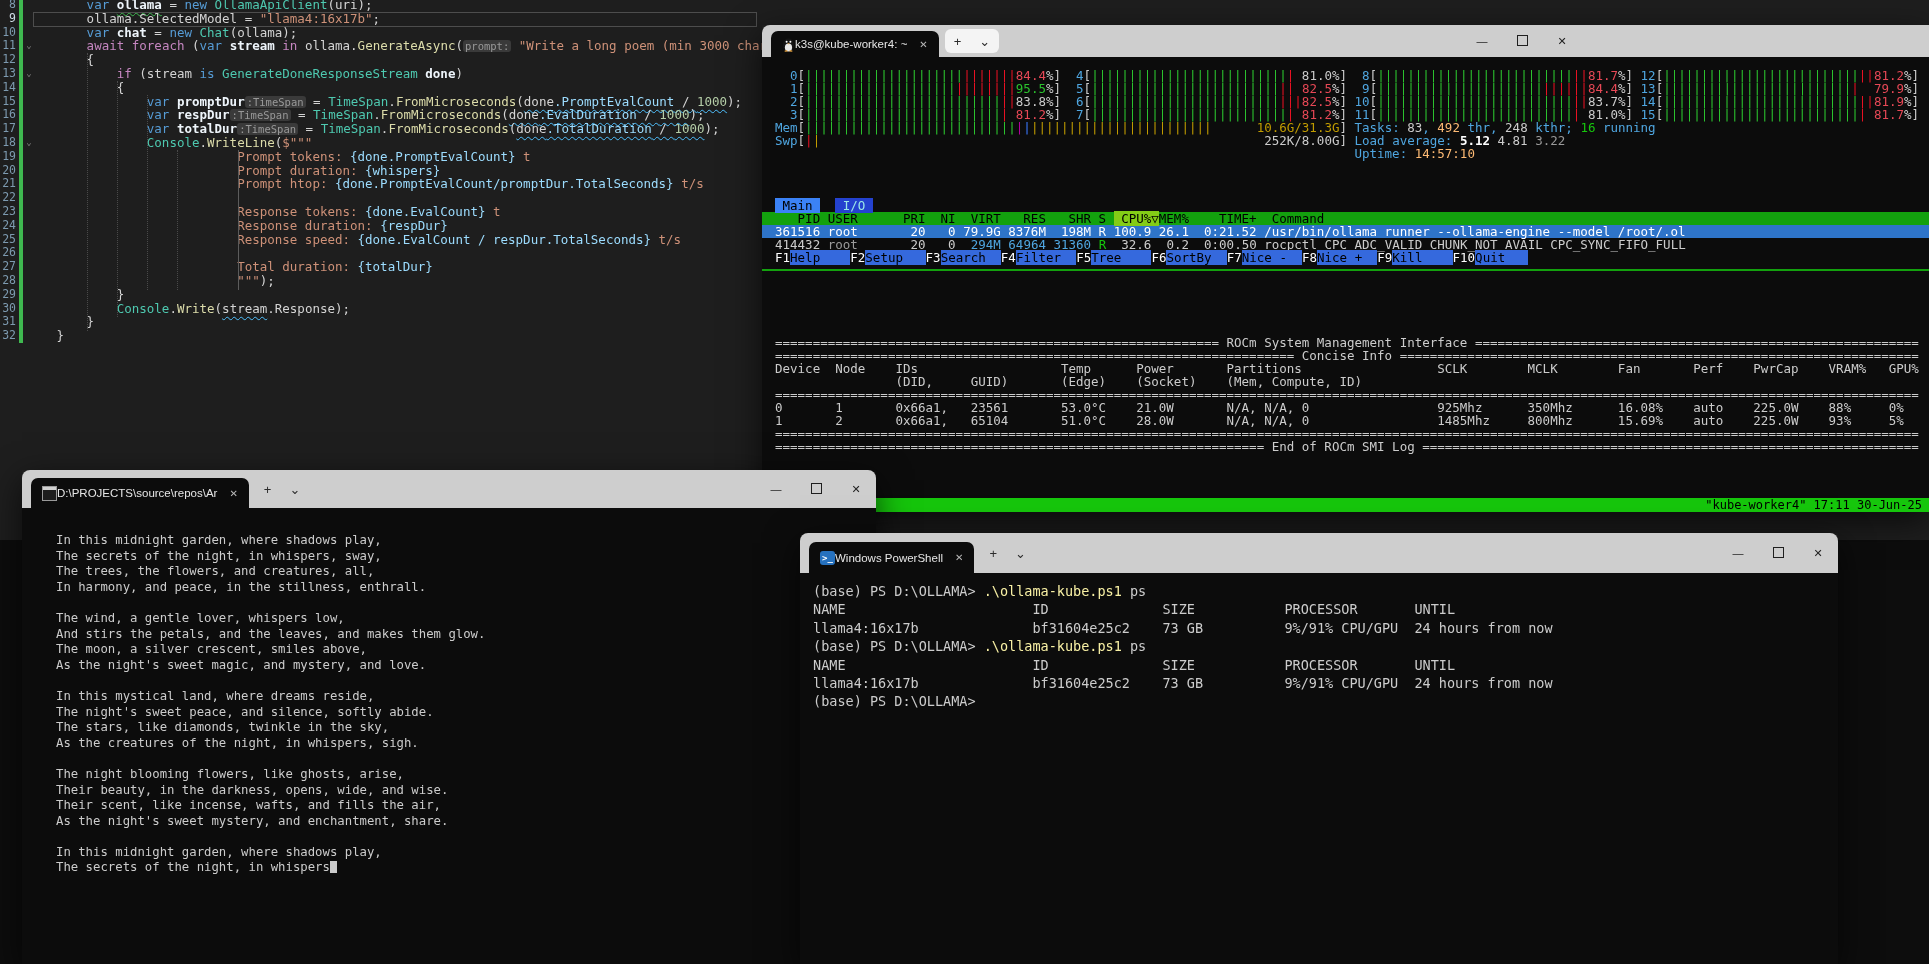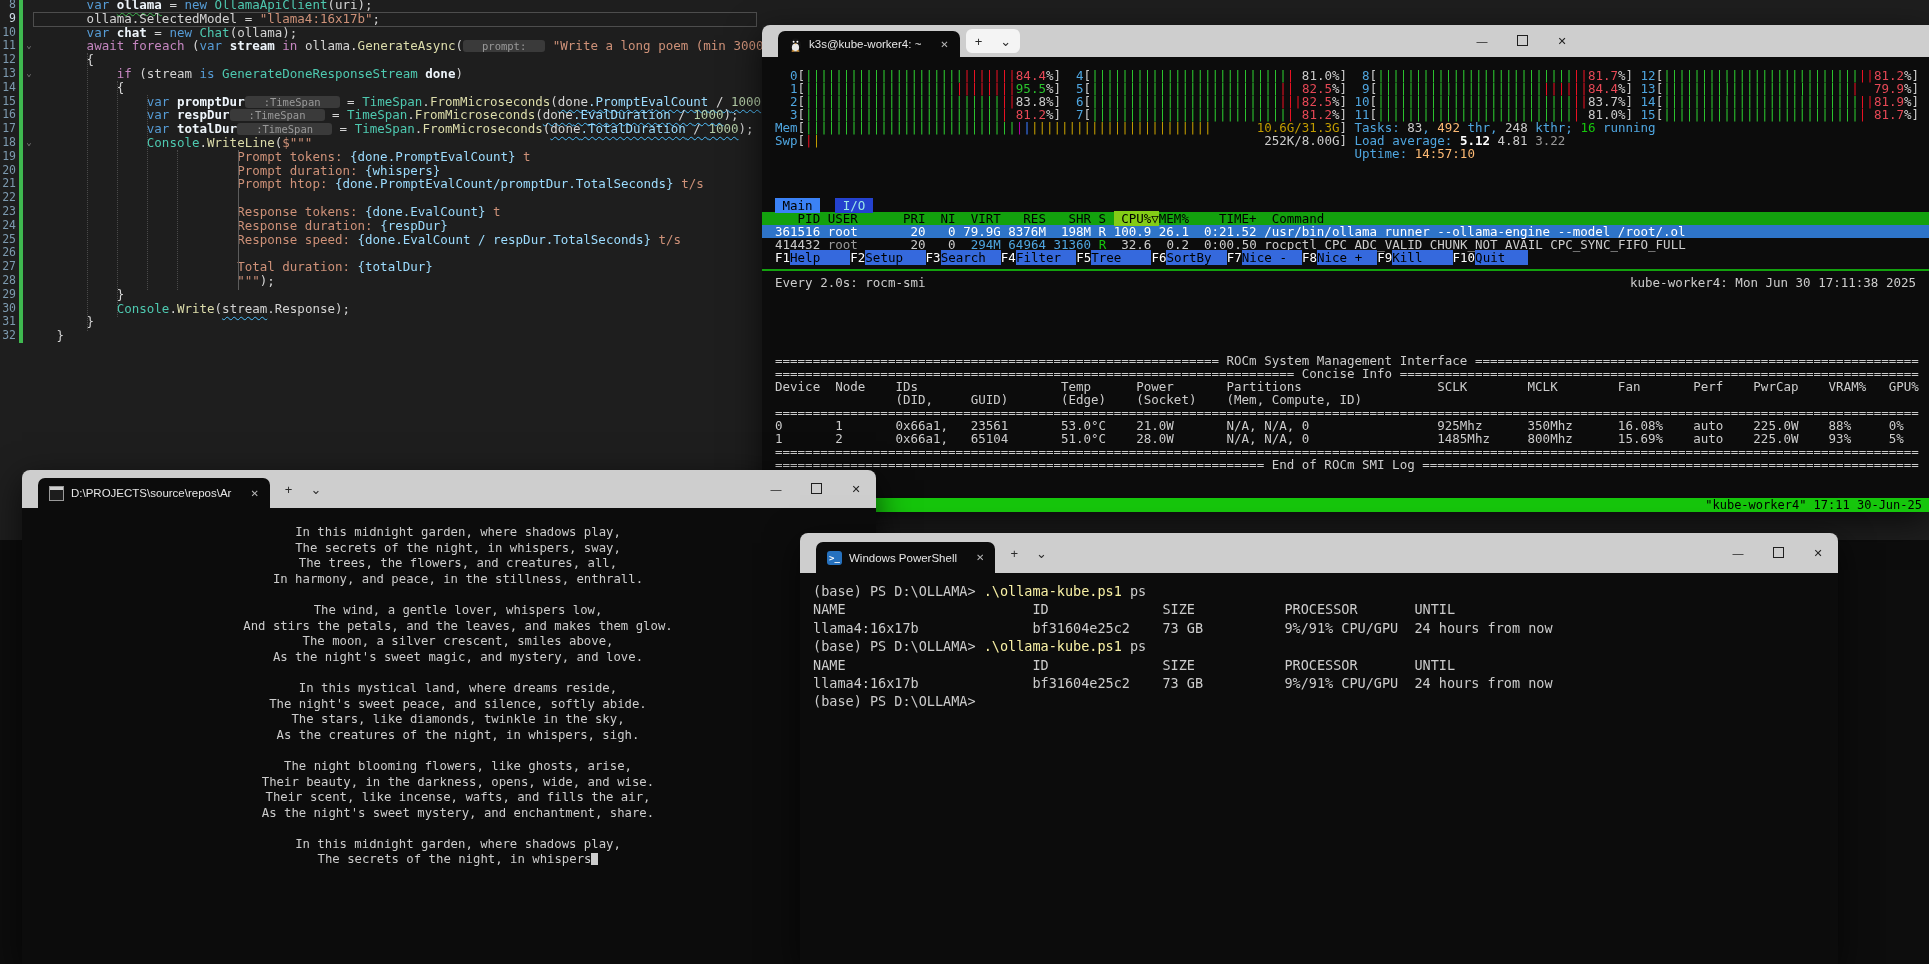--- a/index.html
+++ b/index.html
@@ -2,22 +2,22 @@
 <html><head>
 <meta charset="utf-8">
 <style>
   html,body{margin:0;padding:0;background:#000;}
   #screen{position:relative;width:1929px;height:964px;overflow:hidden;background:#0d0d0d;
           font-family:"DejaVu Sans Mono",monospace;}
   
   .win{position:absolute;box-shadow:0 10px 32px rgba(0,0,0,.65);}
   .tabbar{position:relative;display:flex;align-items:flex-end;background:#cecece;
           border-radius:8px 8px 0 0;font-family:"Liberation Sans",sans-serif;}
-  .term-tab{display:flex;align-items:center;gap:7px;background:#0c0c0c;color:#e6e6e6;
-            border-radius:7px 7px 0 0;padding:0 11px;margin-left:16px;
+  .term-tab{display:flex;align-items:center;gap:0;background:#0c0c0c;color:#e6e6e6;
+            border-radius:7px 7px 0 0;padding:0 11px;margin-left:9px;
             font-size:11.5px;white-space:nowrap;}
   .tab-close{color:#b9b9b9;font-size:10px;margin-left:12px;cursor:default;}
   .plus-chip{background:#f4f4f4;border-radius:6px;display:flex;align-items:center;
              align-self:center;margin-left:6px;height:24px;}
   .plus-chip span{padding:0 9px;color:#2b2b2b;font-size:13px;}
   .caret{font-size:10px;color:#2b2b2b;}
   .controls{display:flex;align-self:stretch;align-items:center;}
   .ctrl{width:40px;text-align:center;color:#1f1f1f;font-size:11px;line-height:normal;}
   .maxbox{display:inline-block;width:9px;height:9px;border:1px solid #1f1f1f;}
   .termbody{position:absolute;left:0;right:0;bottom:0;background:#0c0c0c;color:#ccc;}
@@ -38,21 +38,21 @@
           font:12.5px/13.8px "DejaVu Sans Mono",monospace;}
   .ln{flex:0 0 16px;text-align:right;color:#7d9ab0;font-size:11.5px;}
   .gbar{flex:0 0 3.5px;background:#3fb950;margin-left:3px;}
   .chev{flex:0 0 13px;color:#8a8a8a;font-size:9px;text-align:center;}
   .ed-code{margin-left:21px;}
   .cur-ln .ln{color:#cfdce6;}
   .cur-box{position:absolute;left:33px;width:722px;top:0;height:12.8px;border:1px solid #4d4d4d;}
   .k{color:#569CD6}.c{color:#C586C0}.t{color:#4EC9B0}.f{color:#DCDCAA}
   .s{color:#CE9178}.n{color:#B5CEA8}.p{color:#D4D4D4}
   .v{color:#eef5fb;font-weight:bold}.m{color:#9CDCFE}
-  .h{background:#3a3a3a;color:#999;border-radius:3px;padding:0 19px;font-size:10.5px;}
+  .h{background:#3a3a3a;color:#999;border-radius:3px;padding:0 2px;font-size:10.5px;}
   .wg{text-decoration:underline wavy #3FB950;text-decoration-thickness:1px;text-underline-offset:2.5px;}
   .ub{text-decoration:underline wavy #4FC1FF;text-decoration-thickness:1px;text-underline-offset:2.5px;}
   .guide{position:absolute;border-left:1px dotted #4a4a4a;width:0;}
   .guide-solid{position:absolute;border-left:1px solid #5c5c5c;width:0;}
   
   #htopwin{left:762px;top:25px;width:1167px;height:487px;z-index:2;}
   #htopwin .tabbar{height:32px;border-radius:8px 0 0 0;}
   #htopwin .term-tab{height:26px;}
   #htopwin .termbody{top:32px;}
   #htop-p1{padding:12px 0 0 13px;margin:0;}
@@ -61,21 +61,21 @@
             font:12.5px/13px "DejaVu Sans Mono",monospace;color:#ccc;}
   #htop-p2{padding:0 0 0 13px;margin:0;}
   #tmuxbar{position:absolute;left:0;right:0;bottom:0;height:14px;background:#16C60C;color:#000;
            display:flex;justify-content:space-between;padding:0 7px;
            font:12px/14px "DejaVu Sans Mono",monospace;}
   
   #poemwin{left:22px;top:470px;width:854px;height:494px;z-index:3;}
   #poemwin .tabbar{height:38px;}
   #poemwin .term-tab{height:30px;}
   #poemwin .termbody{top:38px;}
-  #poem-pre{padding:9px 0 0 18px;margin:8px;text-align:center;}
+  #poem-pre{padding:9px 0 0 18px;margin:16px;}
   .pline{height:15.6px;white-space:pre;font:12.3px/15.6px "DejaVu Sans Mono",monospace;color:#cccccc;}
   .pcur{display:inline-block;width:7px;height:12px;background:#cccccc;vertical-align:-2px;}
   
   #pswin{left:800px;top:533px;width:1038px;height:431px;z-index:4;}
   #pswin .tabbar{height:40px;}
   #pswin .term-tab{height:31px;}
   #pswin .termbody{top:40px;}
   #ps-pre{padding:9px 0 0 13px;margin:0;}
   .psline{height:18.4px;white-space:pre;font:13.5px/18.4px "DejaVu Sans Mono",monospace;color:#cccccc;}
   .cmdicon{display:inline-block;width:13px;height:13px;background:#1d1d1d;border:1px solid #9a9a9a;
@@ -145,24 +145,20 @@
       </div>
       <div class="controls" style="position:absolute;left:700px;top:0;height:32px;">
         <span class="ctrl">—</span>
         <span class="ctrl"><span class="maxbox"></span></span>
         <span class="ctrl">✕</span>
       </div>
     </div>
     <div class="termbody">
       <pre id="htop-p1"><div class="tline"><span class="cy">  0</span><span class="fg">[</span><span class="gr">|||||||||||||||||||||</span><span class="rd">|||||||</span><span class="rdb">84.4</span><span class="fg">%]</span><span class="cy">  4</span><span class="fg">[</span><span class="gr">||||||||||||||||||||||||||</span><span class="rd">|</span><span class="fg"> </span><span class="fg">81.0</span><span class="fg">%]</span><span class="cy">  8</span><span class="fg">[</span><span class="gr">||||||||||||||||||||||||||</span><span class="rd">||</span><span class="rdb">81.7</span><span class="fg">%]</span><span class="cy"> 12</span><span class="fg">[</span><span class="gr">||||||||||||||||||||||||||</span><span class="rd">||</span><span class="rdb">81.2</span><span class="fg">%]</span></div><div class="tline"><span class="cy">  1</span><span class="fg">[</span><span class="gr">||||||||||||||||||||</span><span class="rd">||||||||</span><span class="gr">95.5</span><span class="fg">%]</span><span class="cy">  5</span><span class="fg">[</span><span class="gr">|||||||||||||||||||||||||</span><span class="rd">||</span><span class="fg"> </span><span class="rdb">82.5</span><span class="fg">%]</span><span class="cy">  9</span><span class="fg">[</span><span class="gr">||||||||||||||||||||||</span><span class="rd">||||||</span><span class="rdb">84.4</span><span class="fg">%]</span><span class="cy"> 13</span><span class="fg">[</span><span class="gr">|||||||||||||||||||||||||</span><span class="rd">|</span><span class="fg">  </span><span class="rdb">79.9</span><span class="fg">%]</span></div><div class="tline"><span class="cy">  2</span><span class="fg">[</span><span class="gr">||||||||||||||||||||||||||</span><span class="rd">||</span><span class="fg">83.8</span><span class="fg">%]</span><span class="cy">  6</span><span class="fg">[</span><span class="gr">|||||||||||||||||||||||||</span><span class="rd">|||</span><span class="rdb">82.5</span><span class="fg">%]</span><span class="cy"> 10</span><span class="fg">[</span><span class="gr">||||||||||||||||||||||||||</span><span class="rd">||</span><span class="fg">83.7</span><span class="fg">%]</span><span class="cy"> 14</span><span class="fg">[</span><span class="gr">||||||||||||||||||||||||||</span><span class="rd">||</span><span class="rdb">81.9</span><span class="fg">%]</span></div><div class="tline"><span class="cy">  3</span><span class="fg">[</span><span class="gr">||||||||||||||||||||||||||</span><span class="rd">|</span><span class="fg"> </span><span class="rdb">81.2</span><span class="fg">%]</span><span class="cy">  7</span><span class="fg">[</span><span class="gr">||||||||||||||||||||||||||</span><span class="rd">|</span><span class="fg"> </span><span class="rdb">81.2</span><span class="fg">%]</span><span class="cy"> 11</span><span class="fg">[</span><span class="gr">||||||||||||||||||||||||||</span><span class="rd">|</span><span class="fg"> </span><span class="fg">81.0</span><span class="fg">%]</span><span class="cy"> 15</span><span class="fg">[</span><span class="gr">||||||||||||||||||||||||||</span><span class="rd">|</span><span class="fg"> </span><span class="rdb">81.7</span><span class="fg">%]</span></div><div class="tline"><span class="cy">Mem</span><span class="fg">[</span><span class="gr">||||||||||||||||||||||||||||</span><span class="mg">|</span><span class="bl">|</span><span class="yl">||||||||||||||||||||||||</span><span class="fg">      </span><span class="yl">10.6G/31.3G</span><span class="fg">] </span><span class="cy">Tasks: </span><span class="fg">83</span><span class="cy">, </span><span class="cy2">492</span><span class="cy"> thr</span><span class="cy">, </span><span class="fg">248</span><span class="cy"> kthr</span><span class="cy">; </span><span class="grb">16</span><span class="cy"> running</span></div><div class="tline"><span class="cy">Swp</span><span class="fg">[</span><span class="rd">|</span><span class="yl">|</span><span class="fg">                                                           </span><span class="fg">252K/8.00G</span><span class="fg">] </span><span class="cy">Load average: </span><span class="wtb">5.12 </span><span class="fg">4.81 </span><span class="dim">3.22</span></div><div class="tline"><span class="fg">                                                                             </span><span class="cy">Uptime: </span><span class="cy2">14:57:10</span></div><div class="tline">&nbsp;</div><div class="tline">&nbsp;</div><div class="tline">&nbsp;</div><div class="tline"><span class="thl"> Main </span><span class="fg">  </span><span class="tio"> I/O </span></div><div class="tline lh-hdr"><span class="hdr">   PID USER      PRI  NI  VIRT   RES   SHR S </span><span class="hdrsel"> CPU%▽</span><span class="hdr">MEM%    TIME+  Command</span></div><div class="tline lh-sel"><span class="wt">361516 root       20   0 79.9G 8376M  198M R 100.9 26.1  0:21.52 /usr/bin/ollama runner --ollama-engine --model /root/.ol</span></div><div class="tline"><span class="fg">414432 </span><span class="dim">root     </span><span class="fg">  20   0 </span><span class="cy"> 294M</span><span class="fg"> </span><span class="cy">64964</span><span class="fg"> </span><span class="cy">31360</span><span class="fg"> </span><span class="grb">R</span><span class="fg">  32.6  0.2  0:00.50 rocpctl CPC_ADC_VALID_CHUNK_NOT_AVAIL CPC_SYNC_FIFO_FULL</span></div><div class="tline"><span class="wt">F1</span><span class="fk">Help    </span><span class="wt">F2</span><span class="fk">Setup   </span><span class="wt">F3</span><span class="fk">Search  </span><span class="wt">F4</span><span class="fk">Filter  </span><span class="wt">F5</span><span class="fk">Tree    </span><span class="wt">F6</span><span class="fk">SortBy  </span><span class="wt">F7</span><span class="fk">Nice -  </span><span class="wt">F8</span><span class="fk">Nice +  </span><span class="wt">F9</span><span class="fk">Kill    </span><span class="wt">F10</span><span class="fk">Quit   </span></div></pre>
       <div id="pane-divider"></div>
-      <div id="watchrow">
-        <span>Every 2.0s: rocm-smi</span>
-        <span>kube-worker4: Mon Jun 30 17:11:38 2025</span>
-      </div>
       <pre id="htop-p2"><div class="tline">&nbsp;</div><div class="tline">&nbsp;</div><div class="tline">&nbsp;</div><div class="tline">&nbsp;</div><div class="tline">&nbsp;</div><div class="tline"><span class="fg">=========================================================== ROCm System Management Interface ===========================================================</span></div><div class="tline"><span class="fg">===================================================================== Concise Info =====================================================================</span></div><div class="tline"><span class="fg">Device  Node    IDs                   Temp      Power       Partitions                  SCLK        MCLK        Fan       Perf    PwrCap    VRAM%   GPU%</span></div><div class="tline"><span class="fg">                (DID,     GUID)       (Edge)    (Socket)    (Mem, Compute, ID)</span></div><div class="tline"><span class="fg">========================================================================================================================================================</span></div><div class="tline"><span class="fg">0       1       0x66a1,   23561       53.0°C    21.0W       N/A, N/A, 0                 925Mhz      350Mhz      16.08%    auto    225.0W    88%     0%</span></div><div class="tline"><span class="fg">1       2       0x66a1,   65104       51.0°C    28.0W       N/A, N/A, 0                 1485Mhz     800Mhz      15.69%    auto    225.0W    93%     5%</span></div><div class="tline"><span class="fg">========================================================================================================================================================</span></div><div class="tline"><span class="fg">================================================================= End of ROCm SMI Log ==================================================================</span></div></pre>
       <div id="tmuxbar">
         <span>[0] 0:htop*</span>
         <span>"kube-worker4" 17:11 30-Jun-25</span>
       </div>
     </div>
   </div>
 
   <div id="poemwin" class="win">
     <div class="tabbar">

